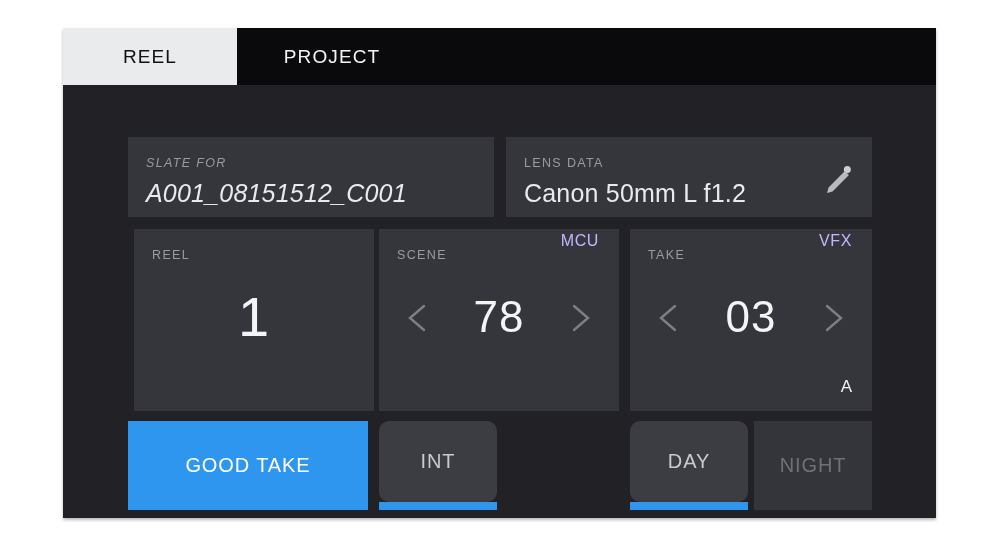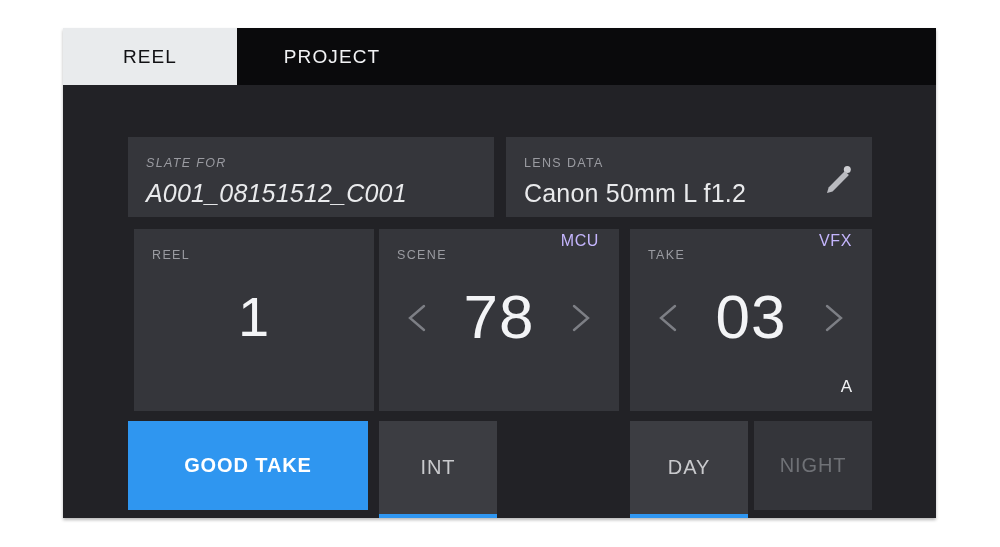--- a/index.html
+++ b/index.html
@@ -108,21 +108,21 @@
   
   #reel-card  { left: 71px;  top: 144px; width: 240px; height: 182px; }
   #scene-card { left: 316px; top: 144px; width: 240px; height: 182px; }
   #take-card  { left: 567px; top: 144px; width: 242px; height: 182px; }
 
   .big-number {
     position: absolute;
     left: 0; right: 0;
     top: 50px;
     text-align: center;
-    font-size: 62px;
+    font-size: 44px;
     font-weight: 300;
     color: #f3f4f6;
     letter-spacing: 1px;
     line-height: 76px;
     user-select: none;
   }
   .big-number.reel { font-size: 56px; }
 
   .chev {
     position: absolute;
@@ -149,30 +149,31 @@
     color: #6f7176;
   }
   .btn.primary {
     background: #2f96f0;
     color: #ffffff;
     height: 89px;
   }
   .btn.on {
     background: #3c3d42;
     color: #c9cacd;
-    height: 93px;
+    height: 81px;
+    border-radius: 10px;
   }
   .btn .underline {
     position: absolute;
     left: 0; bottom: -8px;
     width: 100%; height: 8px;
     background: #2f96f0;
   }
 
-  #btn-goodtake { left: 65px;  width: 240px; font-weight: bold; }
+  #btn-goodtake { left: 65px;  width: 240px; }
   #btn-int      { left: 316px; width: 118px; }
   #btn-ext      { left: 440px; width: 116px; }
   #btn-day      { left: 567px; width: 118px; }
   #btn-night    { left: 691px; width: 118px; }
 </style>
 </head>
 <body>
 
 <div id="app">
 

